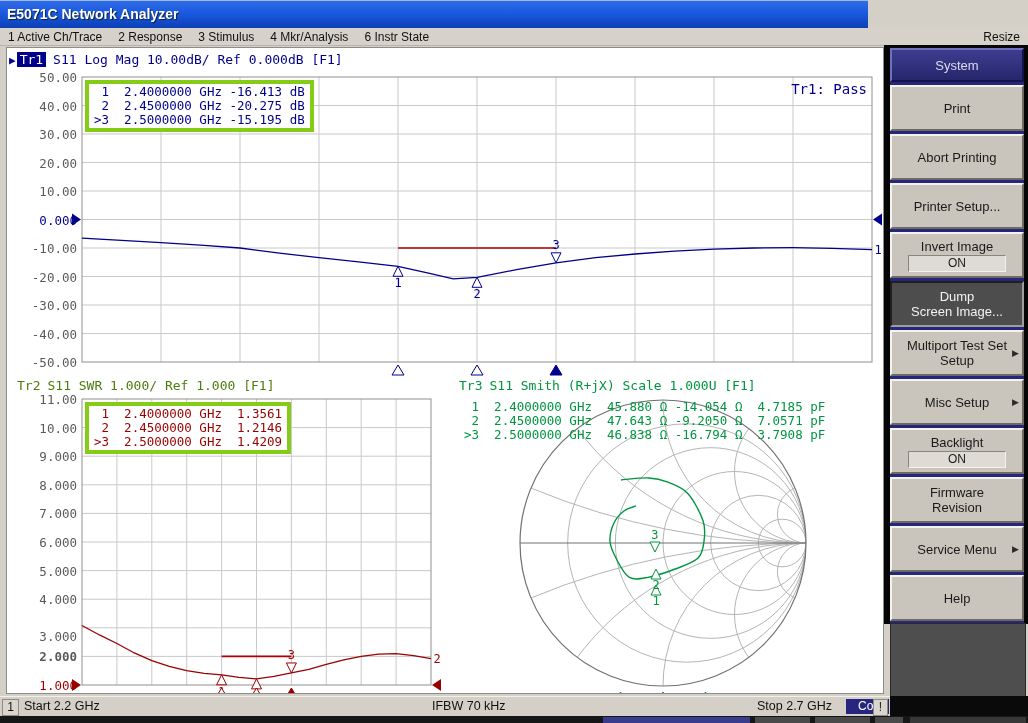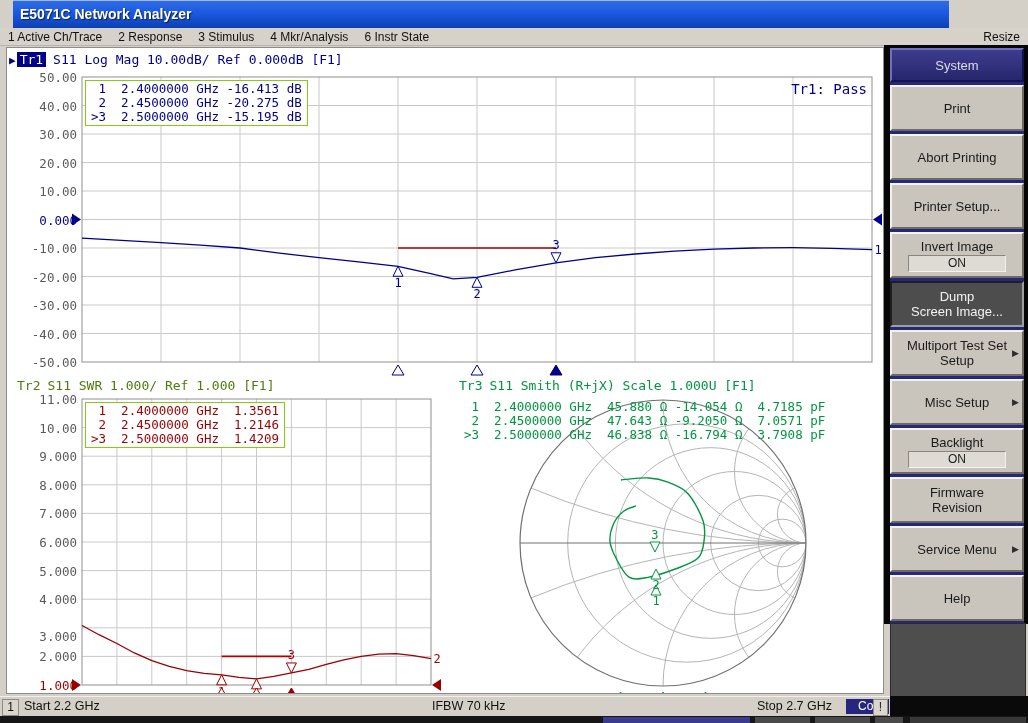--- a/index.html
+++ b/index.html
@@ -1,21 +1,21 @@
 <!DOCTYPE html>
 <html><head>
 <meta charset="utf-8">
 <style>
   html,body{margin:0;padding:0;}
   body{width:1028px;height:723px;background:#d4d0c8;overflow:hidden;
        font-family:"Liberation Sans",sans-serif;}
   #root{position:relative;width:1028px;height:723px;}
 
   
-  .titlebar{position:absolute;left:13px;top:0;width:936px;height:28px;
+  .titlebar{position:absolute;left:0;top:0;width:868px;height:28px;
     background:linear-gradient(180deg,#2f6be5 0%,#1a5ae0 45%,#0c3fb4 100%);
     border-top:1px solid #9db9ef;box-sizing:border-box;}
   .titlebar .title{color:#fff;font-weight:bold;font-size:14px;line-height:27px;
     padding-left:7px;text-shadow:1px 1px 1px #123;}
 
   
   .menubar{position:absolute;left:0;top:28px;width:1028px;height:17px;
     background:#d6d2ca;border-bottom:1px solid #b8b4ac;display:flex;align-items:center;
     font-size:12px;color:#111;}
   .menu-item{padding:0 8px;white-space:nowrap;}
@@ -27,21 +27,21 @@
   .screen *{box-sizing:border-box;}
   #chart-svg{position:absolute;left:0;top:0;}
   svg text{font-family:"DejaVu Sans Mono",monospace;font-size:12px;}
   .trace-header{position:absolute;font-family:"DejaVu Sans Mono",monospace;
     font-size:13px;white-space:nowrap;z-index:5;}
   .trace-header .chip{background:#00008b;color:#fff;padding:0 3px;}
   .trace-header .cursor{color:#00008b;font-size:11px;margin-right:1px;}
   .trace-header .ht{margin-left:7px;}
   .marker-readout{position:absolute;z-index:6;font-family:"DejaVu Sans Mono",monospace;
     font-size:12.5px;line-height:14px;white-space:pre;background:#fff;
-    border:1px solid #84cc16;padding:1px 5px;}
+    border:4px solid #84cc16;padding:1px 5px;}
   .marker-readout.noborder{border:none;background:transparent;}
   .ylabel{position:absolute;left:0;width:70px;text-align:right;
     font-family:"DejaVu Sans Mono",monospace;font-size:12.5px;color:#5a5a5a;z-index:4;}
   .pass-text{position:absolute;right:16px;top:33px;z-index:6;color:#00008b;
     font-family:"DejaVu Sans Mono",monospace;font-size:14px;}
 
   
   .sidebar{position:absolute;left:884px;top:45px;width:144px;height:579px;background:#060606;}
   .sbtn-list{position:absolute;left:6px;top:3px;width:134px;background:#26267a;}
   .sbtn{position:relative;height:42px;margin-bottom:3px;background:#c9c5bd;
@@ -222,21 +222,21 @@
     <div id="tr2-ylabels">
         <div class="ylabel" style="top: 344px;">11.00</div>
         <div class="ylabel" style="top: 372.6px;">10.00</div>
         <div class="ylabel" style="top: 401.2px;">9.000</div>
         <div class="ylabel" style="top: 429.8px;">8.000</div>
         <div class="ylabel" style="top: 458.4px;">7.000</div>
         <div class="ylabel" style="top: 487px;">6.000</div>
         <div class="ylabel" style="top: 515.6px;">5.000</div>
         <div class="ylabel" style="top: 544.2px;">4.000</div>
         <div class="ylabel" style="top: 581px;">3.000</div>
-        <div class="ylabel" style="top: 601.4px;">2.000</div>
+        <div class="ylabel" style="top: 601.4px; font-weight: bold;">2.000</div>
         <div class="ylabel" style="top: 630px; color: rgb(153, 0, 0);">1.000</div>
       </div>
 
     <div class="trace-header" style="left:452px;top:330px;color:#009640">
       <span>Tr3</span><span class="ht">S11 Smith (R+jX) Scale 1.000U [F1]</span>
     </div>
     <div class="marker-readout noborder" style="left:452px;top:351px;color:#009640"> 1  2.4000000 GHz  45.880 Ω -14.054 Ω  4.7185 pF
  2  2.4500000 GHz  47.643 Ω -9.2050 Ω  7.0571 pF
 &gt;3  2.5000000 GHz  46.838 Ω -16.794 Ω  3.7908 pF</div>
   </div>

